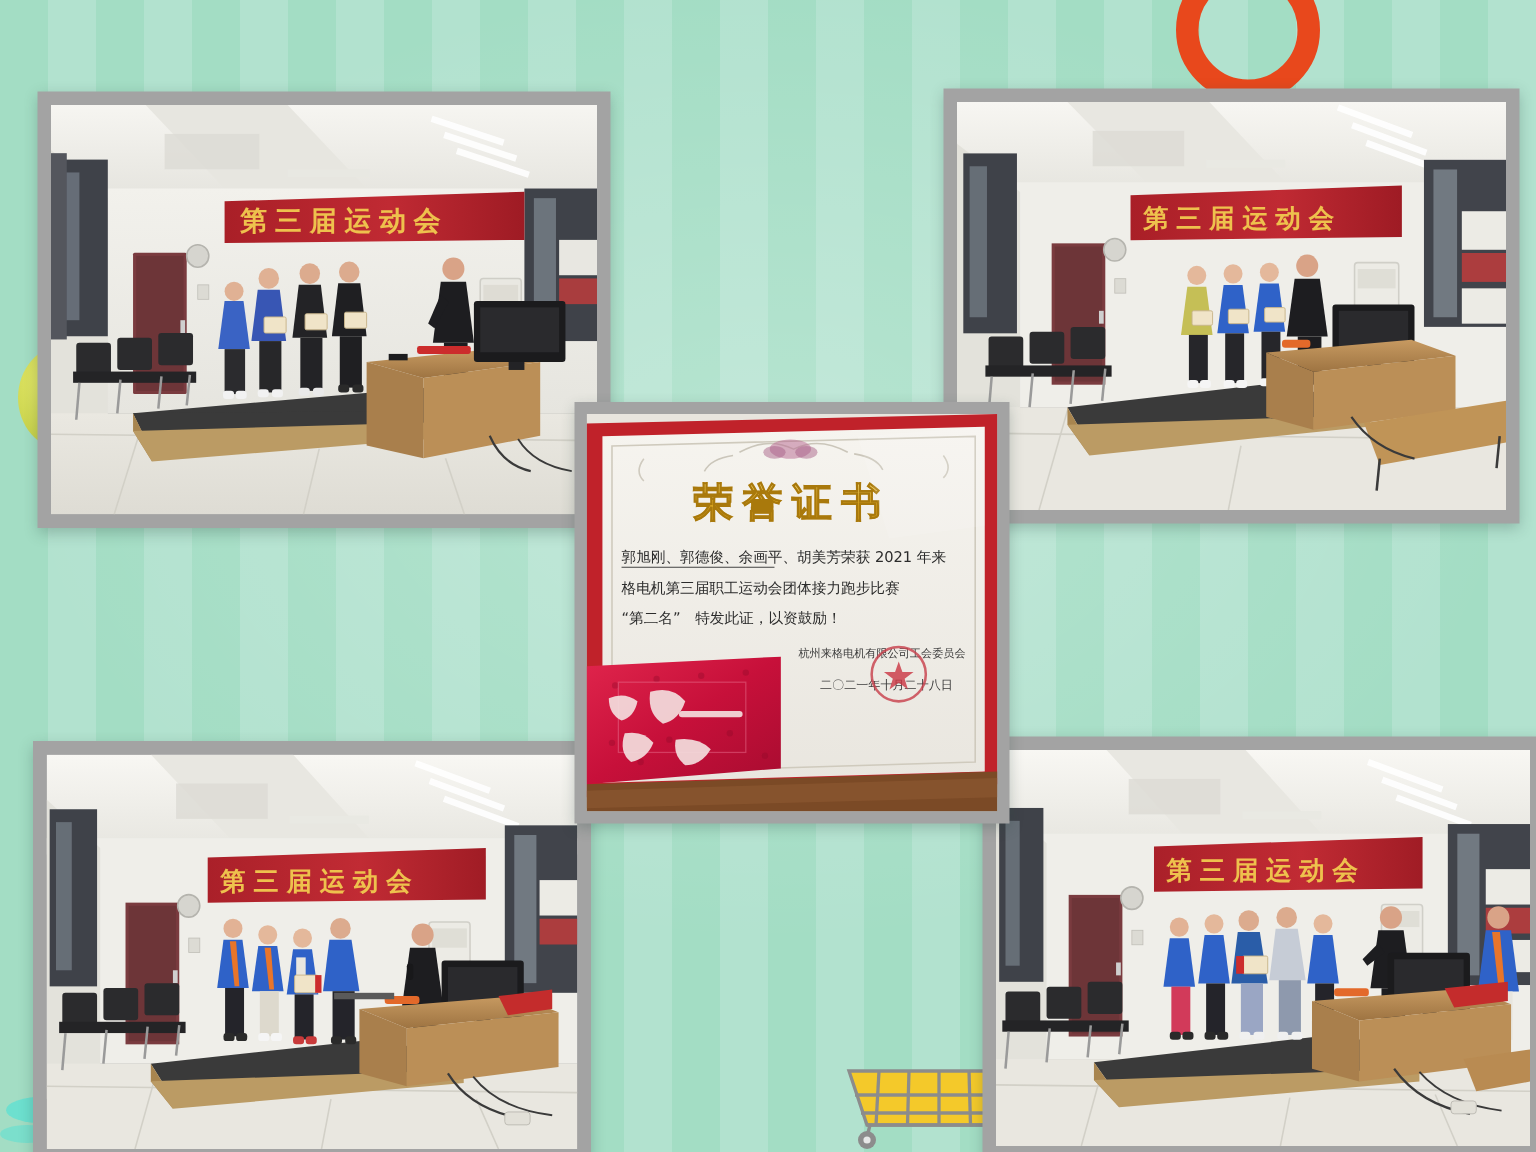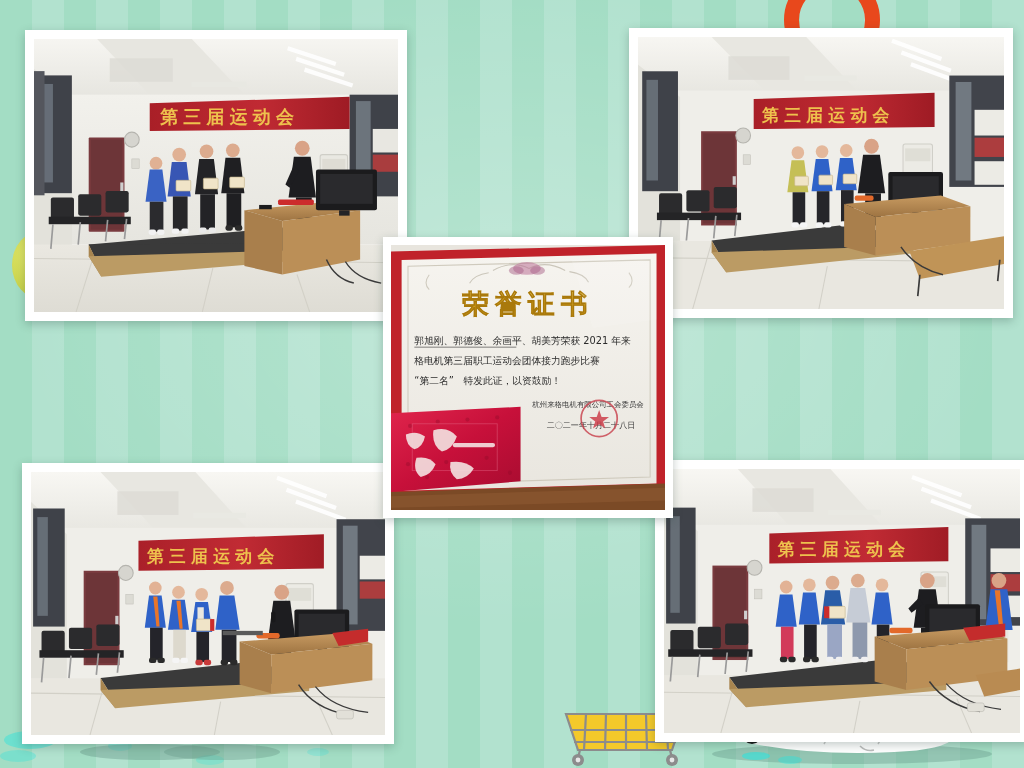--- a/index.html
+++ b/index.html
@@ -34,23 +34,24 @@
     z-index:1;
   }
   
   #bottom-illustration{
     position:absolute;left:0;bottom:0;width:1024px;height:78px;z-index:1;
     pointer-events:none;
   }
   
   .photo{
     position:absolute;
-    background:#ffffff;
+    background:#a3a3a3;
     box-shadow:0 3px 9px rgba(40,70,60,.28);
     z-index:3;
+    margin-top:31px;
   }
   .photo svg{display:block;width:100%;height:100%;}
   
   #photo-tl{left:25px;  top:30px;  width:364px; height:273px; padding:9px;}
   #photo-tr{left:629px; top:28px;  width:366px; height:272px; padding:9px;}
   #photo-center{left:383px;top:237px;width:274px;height:265px;padding:8px;z-index:5;}
   #photo-bl{left:22px;  top:463px; width:354px; height:263px; padding:9px;}
   #photo-br{left:655px; top:460px; width:356px; height:264px; padding:9px;}
   .photo .inner-pad{position:absolute;left:9px;top:9px;right:9px;bottom:9px;overflow:hidden;}
   #photo-center .inner-pad{left:8px;top:8px;right:8px;bottom:8px;}

